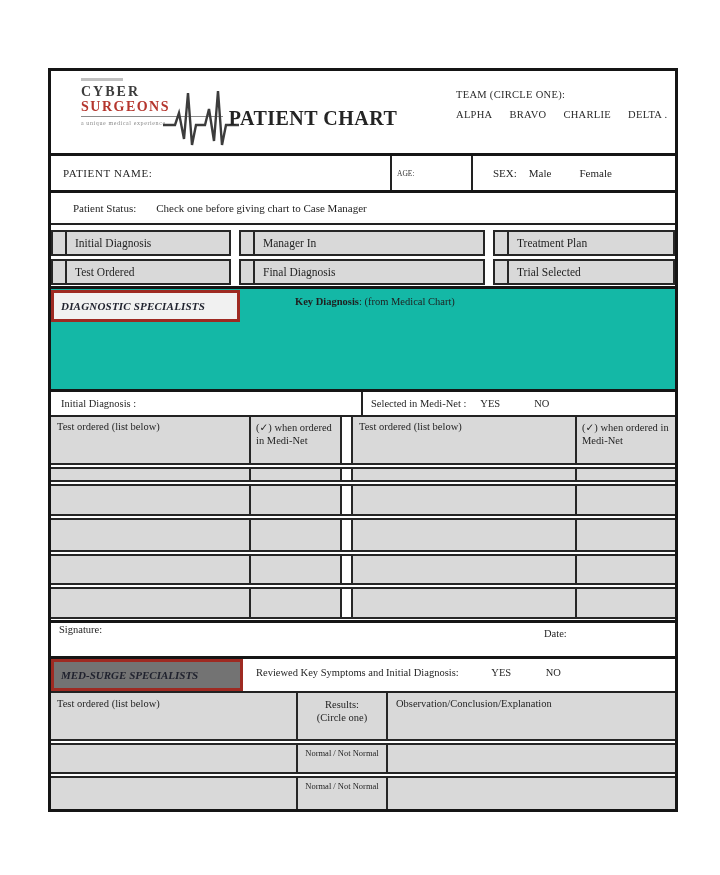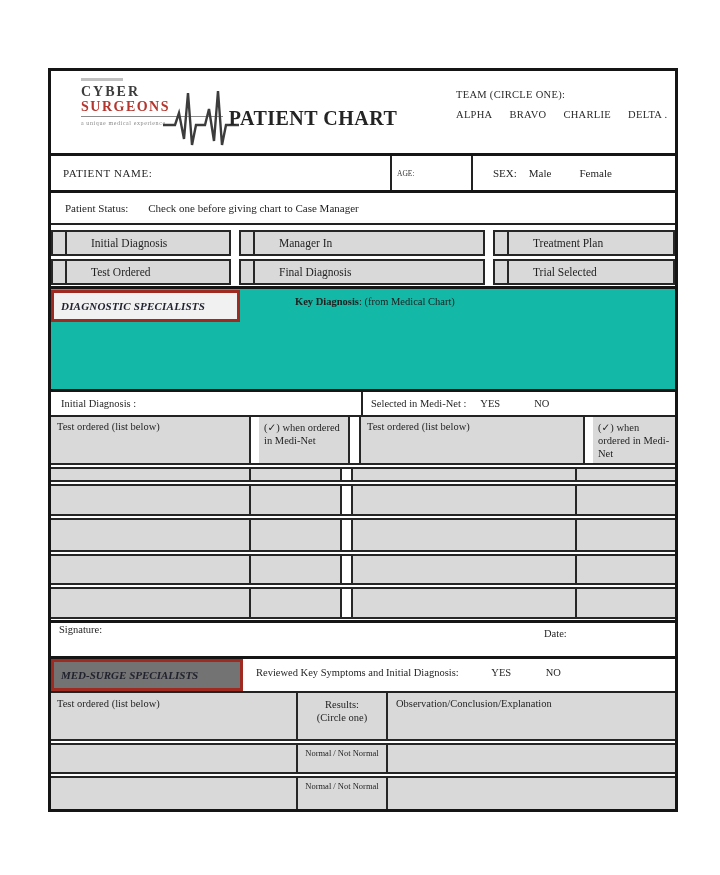--- a/index.html
+++ b/index.html
@@ -30,29 +30,29 @@
   .team-label{letter-spacing:.3px;}
   .team-options{display:flex;gap:17px;margin-top:9px;letter-spacing:.3px;}
   
   .sec-patient{height:37px;border-bottom:3px solid #151515;display:flex;font-size:11px;}
   .cell-name{flex:1;border-right:2px solid #222;display:flex;align-items:center;padding-left:12px;letter-spacing:.6px;}
   .cell-age{width:81px;border-right:2px solid #222;display:flex;align-items:center;padding-left:5px;font-size:7.5px;color:#333;}
   .cell-sex{width:202px;display:flex;align-items:center;padding-left:20px;gap:0;}
   .cell-sex .lbl{margin-right:12px;}
   .cell-sex .opt1{margin-right:28px;}
   
-  .sec-status{height:32px;border-bottom:2px solid #222;display:flex;align-items:center;font-size:11px;}
+  .sec-status{height:32px;border-bottom:2px solid #222;display:flex;align-items:center;font-size:11px;padding-left:8px;}
   .sec-status .lbl{padding-left:14px;}
   .sec-status .instr{margin-left:20px;}
   
   .sec-grid{height:64px;border-bottom:3px solid #151515;padding-top:5px;background:#fff;}
   .grid-row{display:flex;height:26px;margin-bottom:3px;}
   .gcell{background:#d9d9d9;border:2px solid #262626;}
   .gchk{width:14px;border-right:none;}
-  .glabel{display:flex;align-items:center;padding-left:24px;font-size:11.5px;}
+  .glabel{display:flex;align-items:center;padding-left:8px;font-size:11.5px;}
   .gl1{width:166px;}
   .gl2{width:232px;}
   .gl3{flex:1;}
   .ggap{width:8px;background:#fff;border:none;}
   
   .sec-diag{height:100px;position:relative;background:#14b8a6;}
   .redbox{
     position:absolute;left:0;top:1px;width:189px;height:32px;
     border:3px solid #9e2a22;background:#f1f1f1;display:flex;align-items:center;padding-left:7px;
     font-size:11px;font-weight:700;font-style:italic;color:#20222e;letter-spacing:.2px;
@@ -70,21 +70,21 @@
   .trow{display:flex;border-bottom:2px solid #262626;margin-bottom:2px;background:#fff;}
   .trow.mid{border-top:2px solid #262626;}
   .tcell{background:#d9d9d9;}
   .tc1{width:200px;border-right:2px solid #262626;}
   .tc2{width:89px;}
   .tgap{width:13px;background:#fff;border-left:2px solid #262626;border-right:2px solid #262626;}
   .tc3{width:224px;border-right:2px solid #262626;}
   .tc4{flex:1;}
   .thead{height:48px;font-size:10.5px;}
   .thead .tc1,.thead .tc3{padding:4px 6px 0 6px;}
-  .thead .tc2,.thead .tc4{padding:4px 4px 0 5px;line-height:13px;margin-left:8px;}
+  .thead .tc2,.thead .tc4{padding:4px 4px 0 5px;line-height:13px;}
   .r-s{height:15px;}
   .r1{height:32px;}
   .r2{height:34px;}
   .r3{height:31px;}
   .r4{height:32px;margin-bottom:0;}
   
   .sec-signature{height:36px;border-bottom:3px solid #151515;position:relative;font-size:10.5px;}
   .sig-label{position:absolute;left:8px;top:1px;}
   .date-label{position:absolute;left:493px;top:5px;}
   

